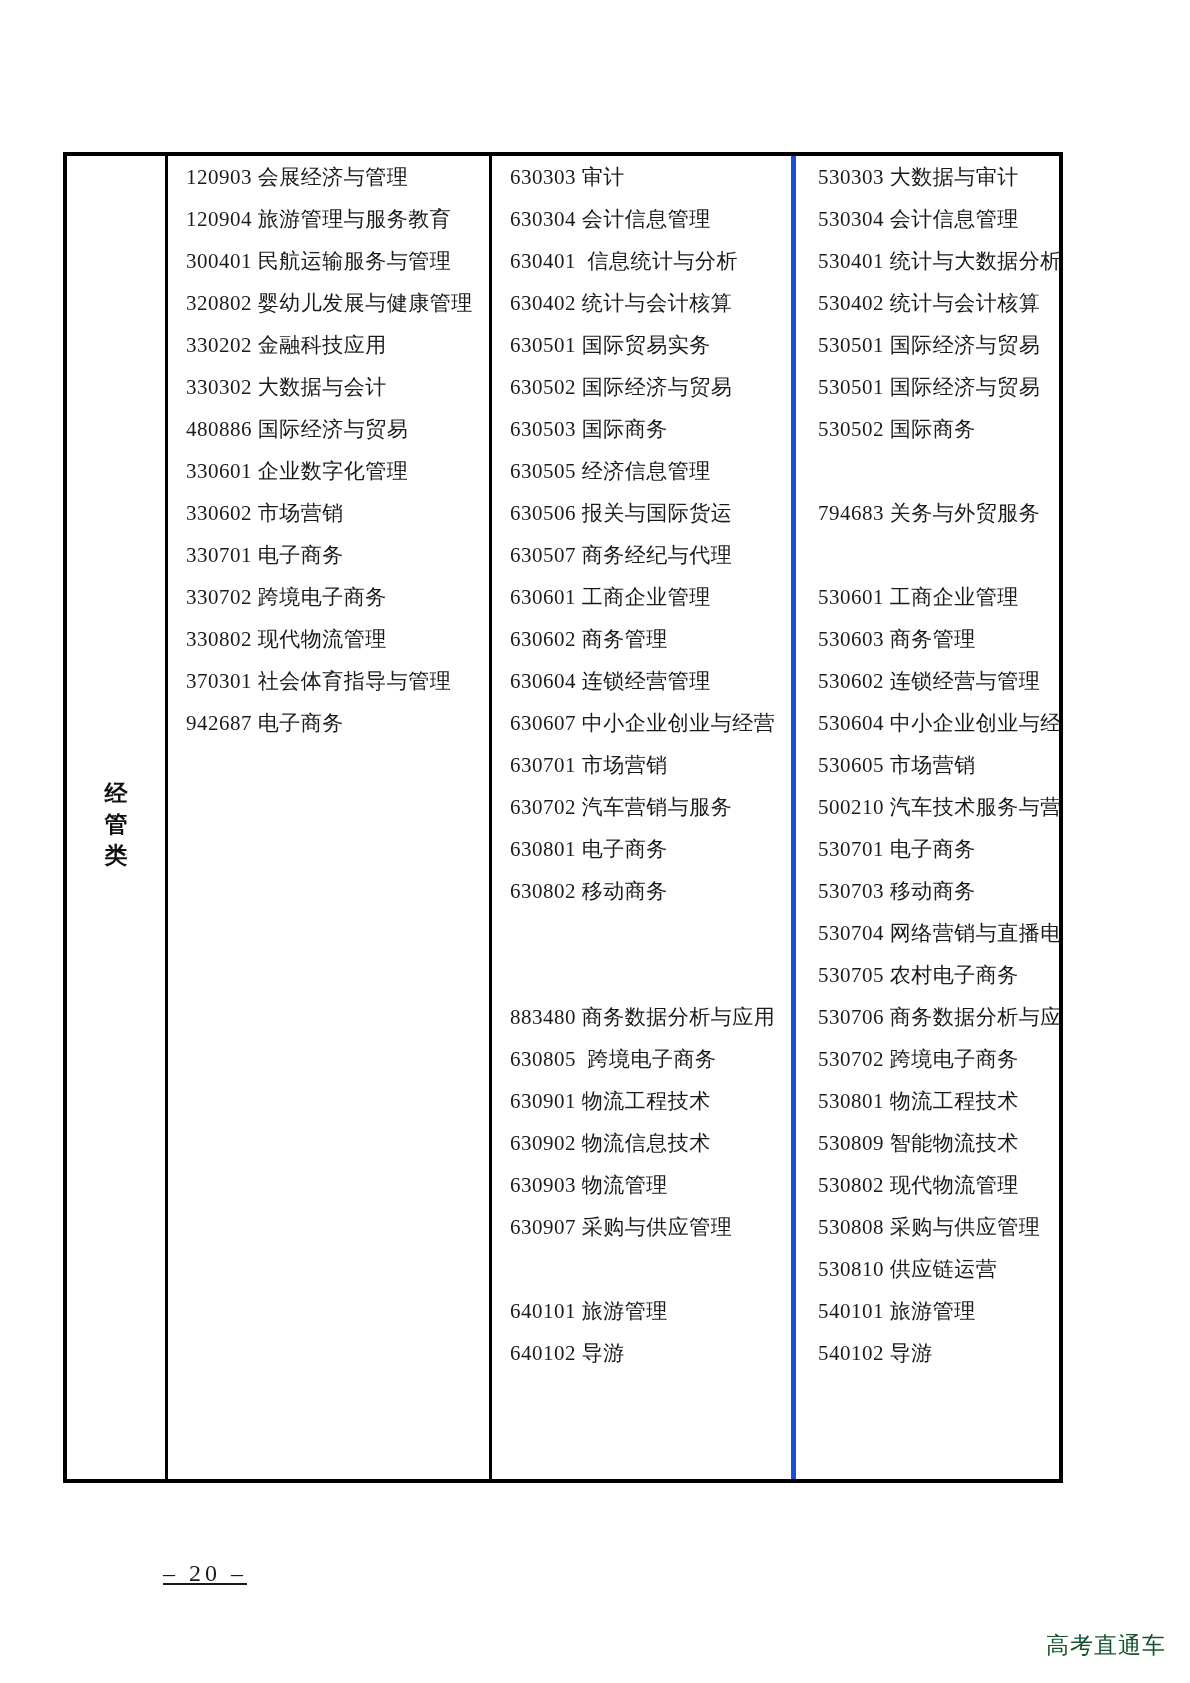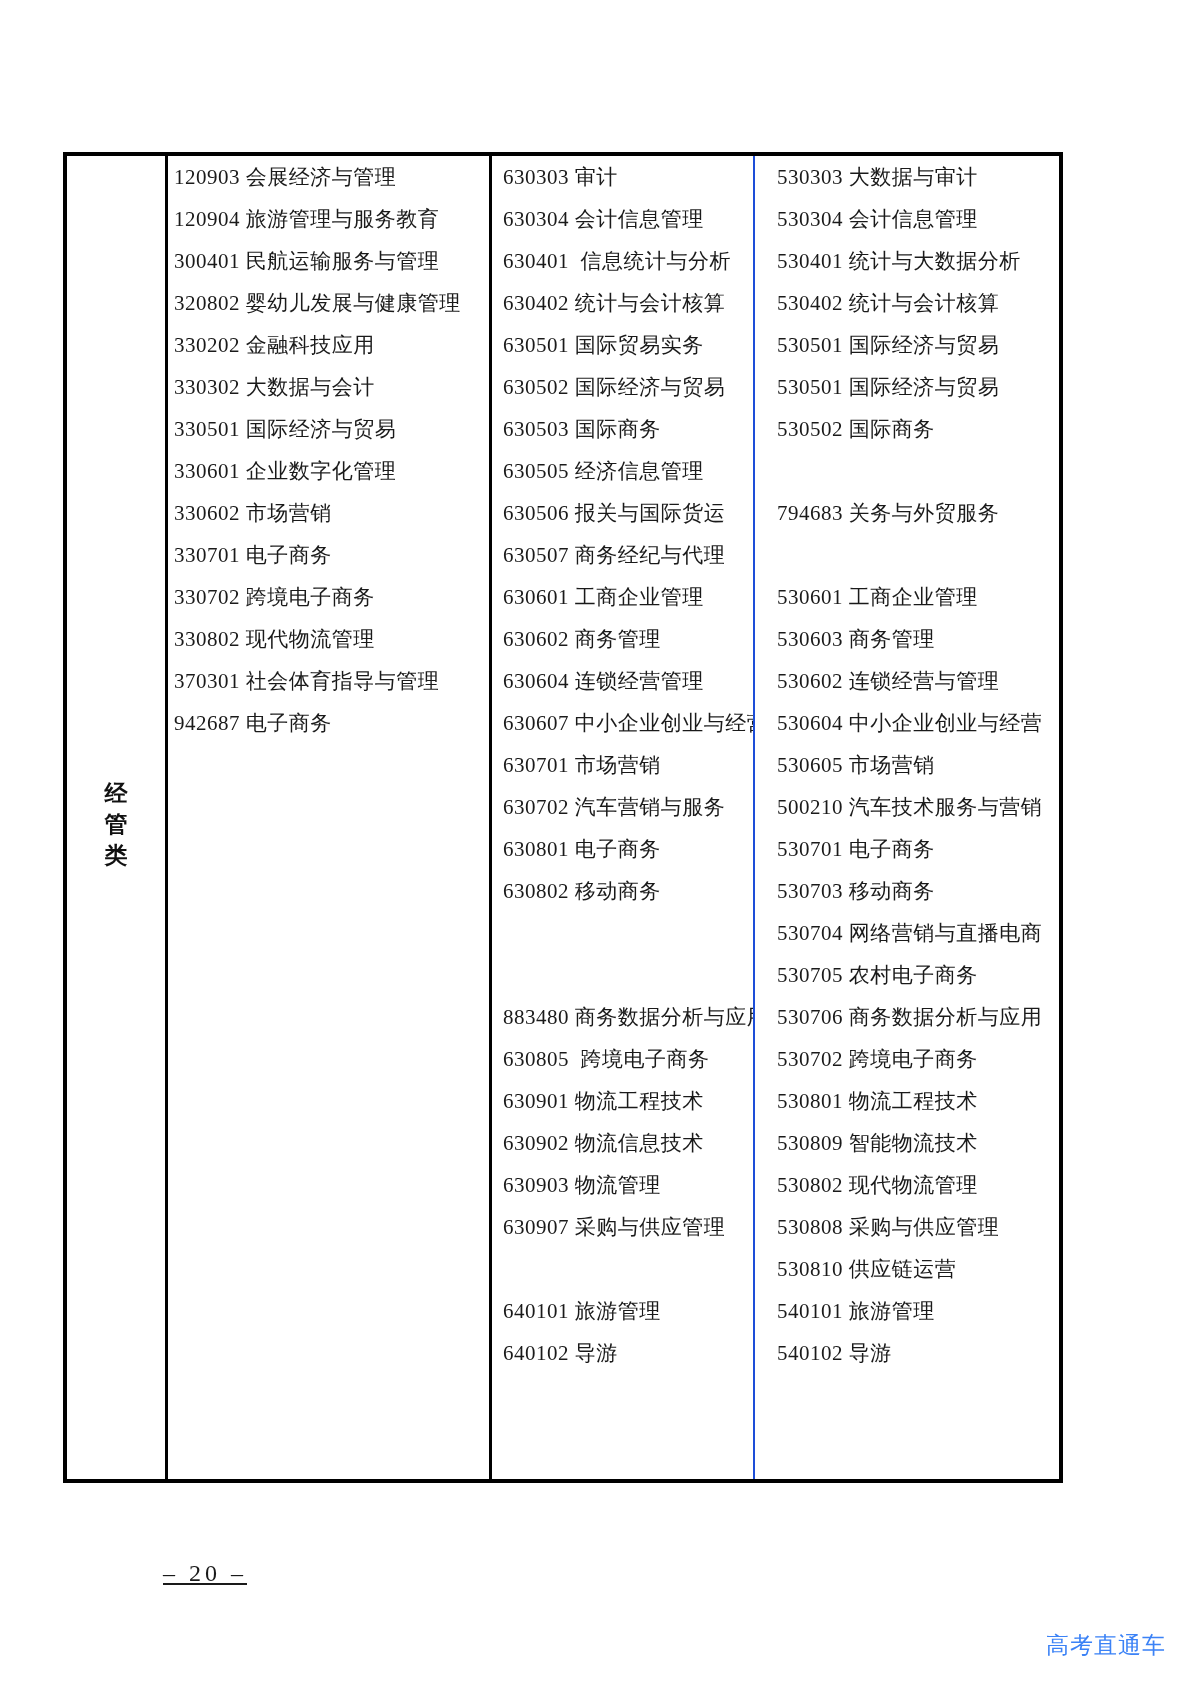--- a/index.html
+++ b/index.html
@@ -48,26 +48,26 @@
   }
 
   .majors-col {
     box-sizing: border-box;
     overflow: hidden;
     padding-top: 0;
   }
   .col-a {
     width: 324px;
     border-right: 3px solid #000;
-    padding-left: 6px;
+    padding-left: 18px;
   }
   .col-b {
-    width: 263px;
-    border-right: 2px solid #1d4ed8;
-    padding-left: 11px;
+    width: 304px;
+    border-right: 5px solid #1d4ed8;
+    padding-left: 18px;
   }
   .col-c {
     flex: 1;
     padding-left: 22px;
   }
 
   .row-line {
     height: 42px;
     line-height: 42px;
     font-size: 21px;
@@ -83,21 +83,21 @@
     letter-spacing: 4px;
     color: #1a1a1a;
     text-decoration: underline;
   }
 
   .watermark {
     position: absolute;
     right: 24px;
     bottom: 22px;
     font-size: 23px;
-    color: #3b82f6;
+    color: #14532d;
     font-family: "Liberation Sans", "DejaVu Sans", sans-serif;
     letter-spacing: 1px;
   }
 </style>
 </head>
 <body>
 
 <div class="doc-table">
   <div class="cat-cell">
     <div class="cat-text">
@@ -106,21 +106,21 @@
       <span>类</span>
     </div>
   </div>
   <div class="majors-col col-a">
       <div class="row-line">120903 会展经济与管理</div>
       <div class="row-line">120904 旅游管理与服务教育</div>
       <div class="row-line">300401 民航运输服务与管理</div>
       <div class="row-line">320802 婴幼儿发展与健康管理</div>
       <div class="row-line">330202 金融科技应用</div>
       <div class="row-line">330302 大数据与会计</div>
-      <div class="row-line">330501 国际经济与贸易</div>
+      <div class="row-line">480886 国际经济与贸易</div>
       <div class="row-line">330601 企业数字化管理</div>
       <div class="row-line">330602 市场营销</div>
       <div class="row-line">330701 电子商务</div>
       <div class="row-line">330702 跨境电子商务</div>
       <div class="row-line">330802 现代物流管理</div>
       <div class="row-line">370301 社会体育指导与管理</div>
       <div class="row-line">942687 电子商务</div>
       <div class="row-line"></div>
       <div class="row-line"></div>
       <div class="row-line"></div>

